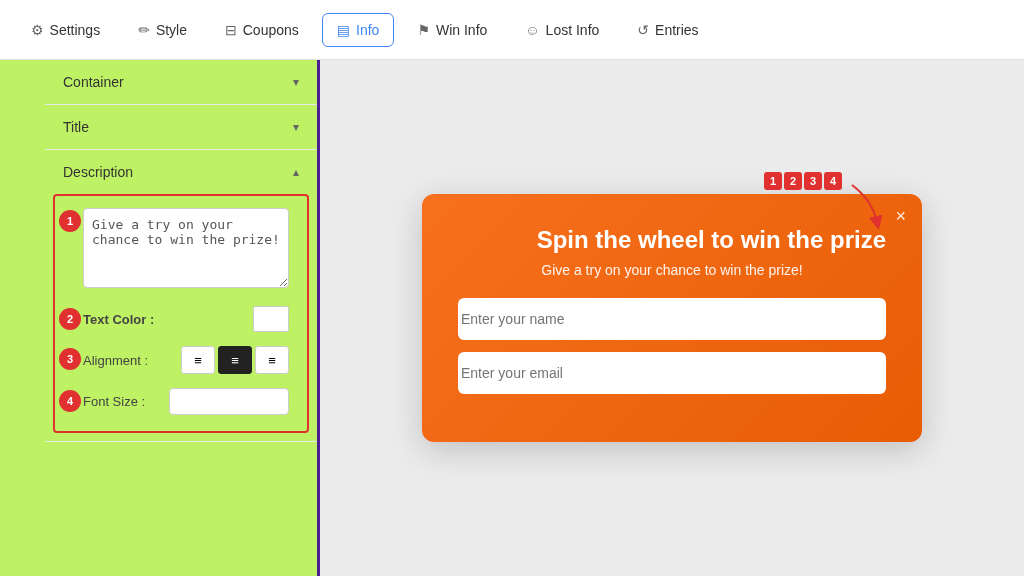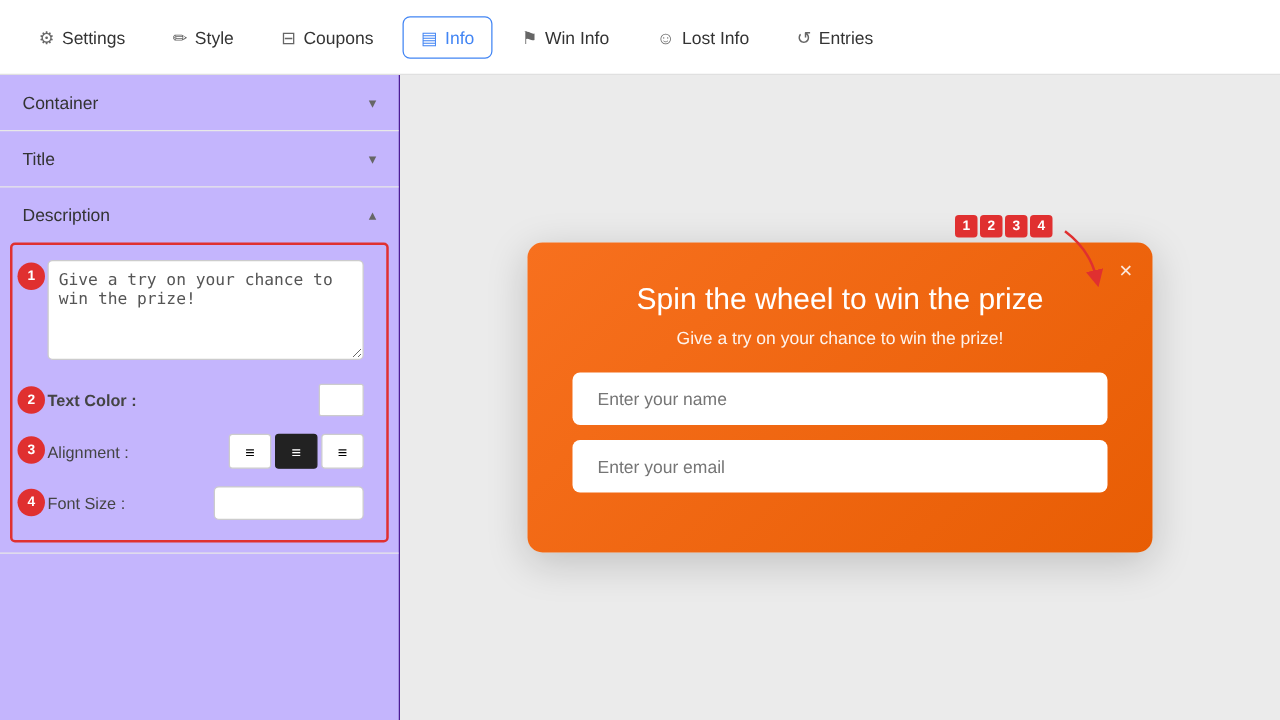--- a/index.html
+++ b/index.html
@@ -36,23 +36,24 @@
 
     
     .main-layout {
       display: flex;
       height: calc(576px - 60px);
     }
 
     
     .left-panel {
       width: 320px;
-      background: #c4b5fd;
-      border-right: 1px solid #4c1d95;
+      background: #bef264;
+      border-right: 3px solid #4c1d95;
       overflow-y: auto;
+      padding-left: 45px;
     }
     .accordion-item {
       border-bottom: 1px solid #e8e8e8;
     }
     .accordion-header {
       display: flex;
       justify-content: space-between;
       align-items: center;
       padding: 14px 18px;
       cursor: pointer;
@@ -191,33 +192,33 @@
       top: 12px;
       right: 16px;
       color: #fff;
       font-size: 18px;
       cursor: pointer;
       opacity: 0.85;
     }
     .popup-title {
       color: #fff;
       font-size: 24px;
-      font-weight: 400;
-      text-align: center;
+      font-weight: 700;
+      text-align: right;
       margin-bottom: 8px;
     }
     .popup-desc {
       color: rgba(255,255,255,0.92);
       font-size: 14px;
       text-align: center;
       margin-bottom: 20px;
     }
     .popup-input {
       width: 100%;
-      padding: 13px 20px;
+      padding: 13px 3px;
       border: none;
       border-radius: 6px;
       font-size: 14px;
       color: #888;
       margin-bottom: 12px;
       outline: none;
       background: #fff;
     }
     .popup-btn {
       background: #333;

